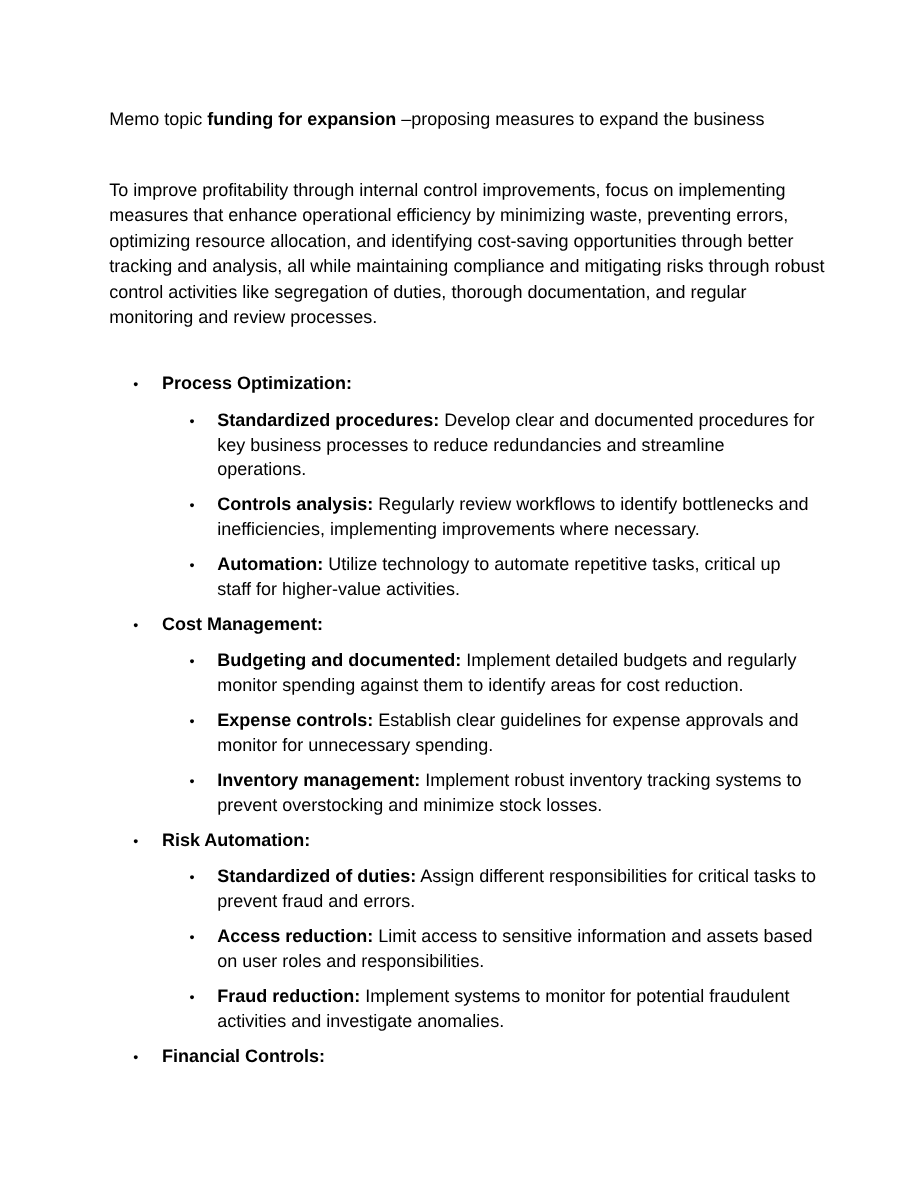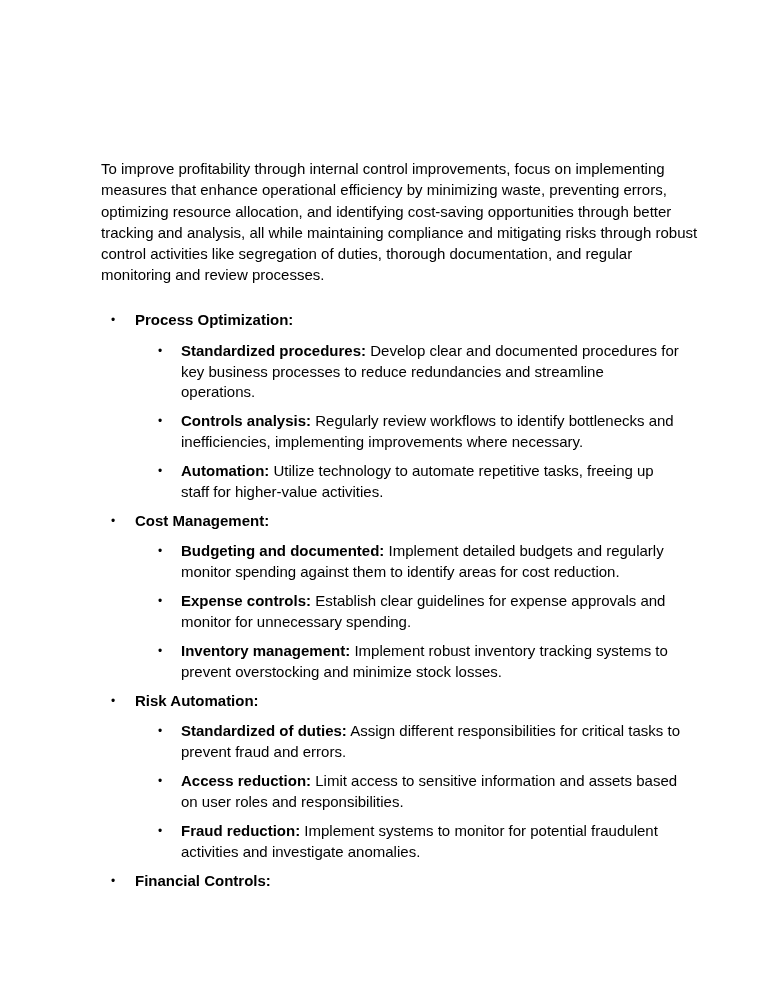--- a/index.html
+++ b/index.html
@@ -27,21 +27,21 @@
       width: 640px;
       line-height: 22px;
       margin: 0;
     }
     .intro {
       position: absolute;
       left: 91px;
       top: 148px;
       width: 600px;
       line-height: 21.3px;
-      margin: 10px;
+      margin: 0;
     }
     .key-areas {
       position: absolute;
       left: 91px;
       top: 279px;
       width: 600px;
       line-height: 21px;
       margin: 0;
     }
     b { font-weight: bold; }
@@ -59,39 +59,40 @@
     .lvl1 { left: 135px; width: 560px; }
     .lvl1 .bullet { left: -24px; }
     .lvl2 { left: 181px; width: 500px; }
     .lvl2 .bullet { left: -23px; }
   </style>
 </head>
 <body>
 
 <div class="page">
 
+  <p class="memo-topic"><span>Memo topic </span><b>funding for expansion</b><span> –proposing measures to expand the business</span></p>
 
   <p class="intro">To improve profitability through internal control improvements, focus on implementing measures that enhance operational efficiency by minimizing waste, preventing errors, optimizing resource allocation, and identifying cost-saving opportunities through better tracking and analysis, all while maintaining compliance and mitigating risks through robust control activities like segregation of duties, thorough documentation, and regular monitoring and review processes.</p>
 
 
   <div class="item lvl1" style="top:310px;">
     <span class="bullet">•</span>
     <b>Process Optimization:</b>
   </div>
   <div class="item lvl2" style="top:341px;">
     <span class="bullet">•</span>
     <b>Standardized procedures:</b><span> Develop clear and documented procedures for key business processes to reduce redundancies and streamline operations.</span>
   </div>
   <div class="item lvl2" style="top:411px;">
     <span class="bullet">•</span>
     <b>Controls analysis:</b><span> Regularly review workflows to identify bottlenecks and inefficiencies, implementing improvements where necessary.</span>
   </div>
   <div class="item lvl2" style="top:461px;">
     <span class="bullet">•</span>
-    <b>Automation:</b><span> Utilize technology to automate repetitive tasks, freeing up staff for higher-value activities.</span>
+    <b>Automation:</b><span> Utilize technology to automate repetitive tasks, critical up staff for higher-value activities.</span>
   </div>
 
   <div class="item lvl1" style="top:511px;">
     <span class="bullet">•</span>
     <b>Cost Management:</b>
   </div>
   <div class="item lvl2" style="top:541px;">
     <span class="bullet">•</span>
     <b>Budgeting and documented:</b><span> Implement detailed budgets and regularly monitor spending against them to identify areas for cost reduction.</span>
   </div>

